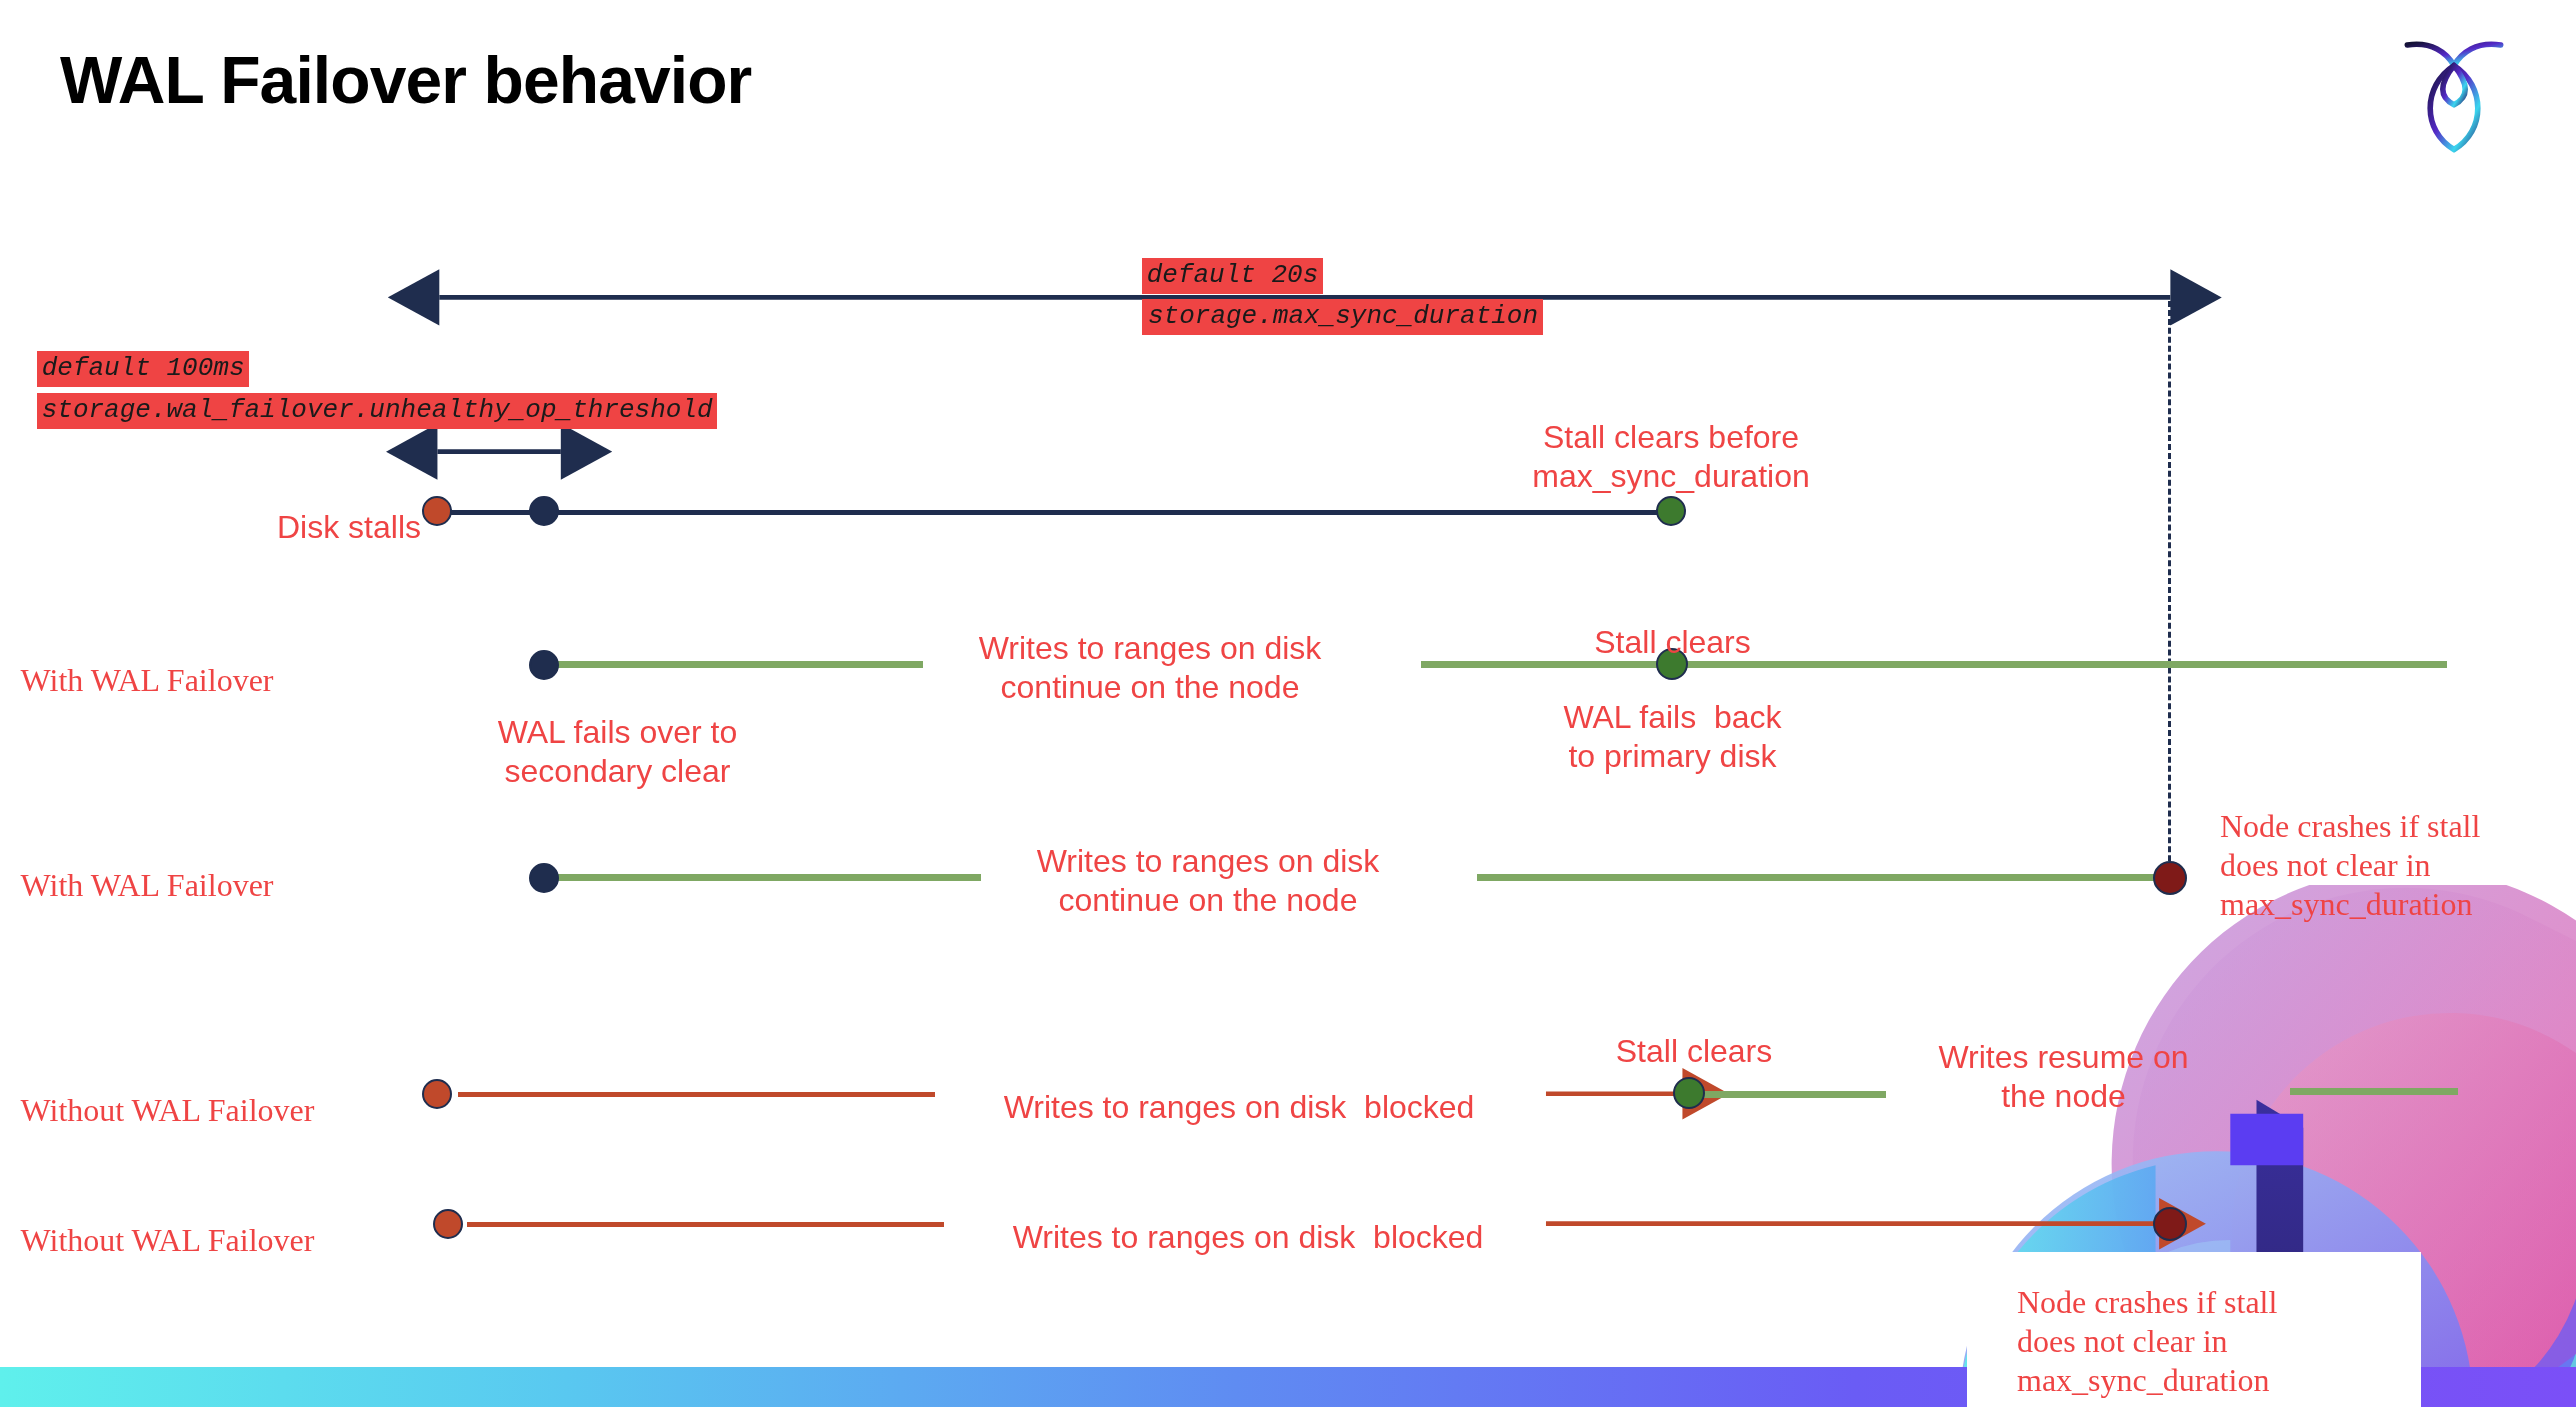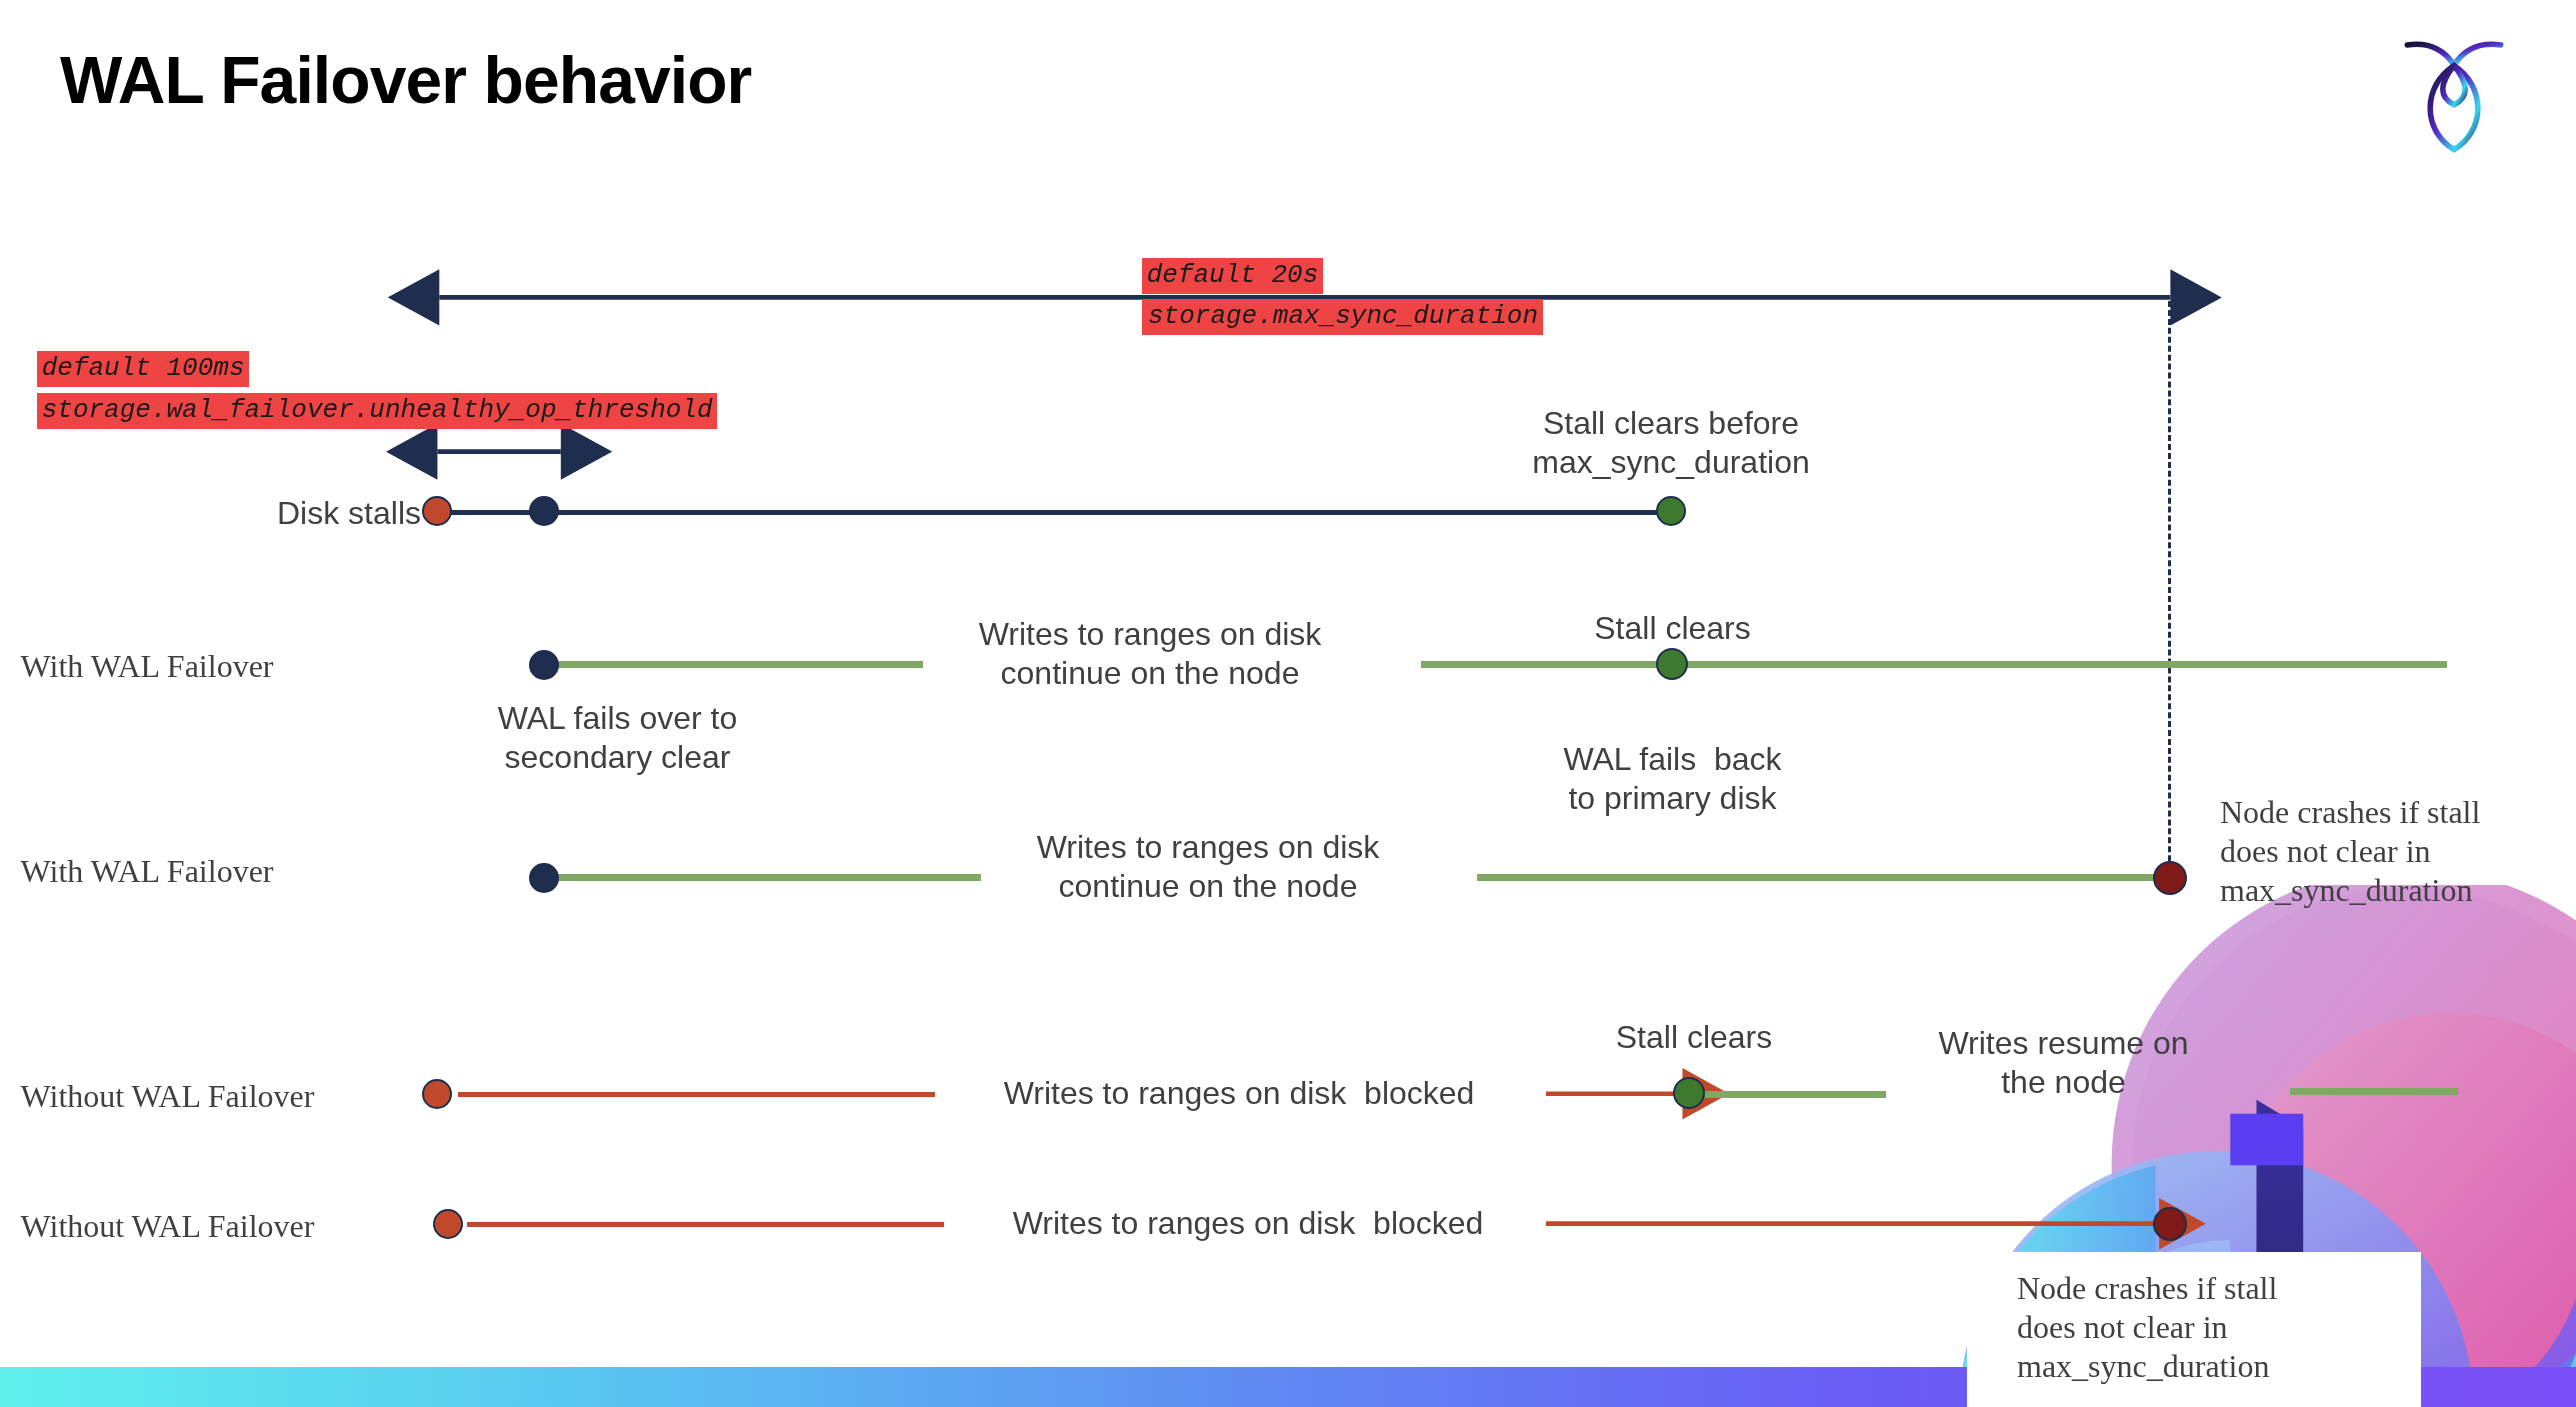--- a/index.html
+++ b/index.html
@@ -30,21 +30,21 @@
 
   
   .code-chip{
     position:absolute;
     font-family:"Liberation Mono","DejaVu Sans Mono",monospace;
     font-size:26px;color:#1a1a1a;background:#ef4444;
     padding:1.9px 4.7px;white-space:nowrap;line-height:1.22;font-style:italic;
   }
 
   
-  .lbl{position:absolute;color:#404040;font-size:32px;line-height:1.22;white-space:pre;}
+  .lbl{position:absolute;color:#ef4444;font-size:32px;line-height:1.22;white-space:pre;margin-top:14px;}
   .lbl.c{text-align:center;}
   .lbl.r{text-align:right;}
   .lbl.l{text-align:left;font-family:Liberation Serif, serif;}
 
   
   .hline{position:absolute;height:4.7px;}
   .hline.navy{background:#1f2d4e;}
   .hline.green{background:#7fa863;height:6.5px;}
   .hline.orange{background:#c0492b;height:4.7px;}
 
@@ -180,21 +180,21 @@
   <div class="hline green" style="left:1421px;top:661px;width:1026px;"></div>
 
   <div class="dot navy" style="left:529px;top:650px;width:30px;height:30px;"></div>
   <div class="dot green" style="left:1656px;top:648px;width:32px;height:32px;"></div>
 
   <div class="lbl c" style="left:935px;top:615px;width:430px;">Writes to ranges on disk
 continue on the node</div>
   <div class="lbl c" style="left:421px;top:699px;width:393px;">WAL fails over to
 secondary clear</div>
   <div class="lbl c" style="left:1490px;top:609px;width:365px;">Stall clears</div>
-  <div class="lbl c" style="left:1490px;top:740px;width:365px;">WAL fails  back
+  <div class="lbl c" style="left:1490px;top:684px;width:365px;">WAL fails  back
 to primary disk</div>
 
   <div class="lbl l" style="left:20.6px;top:852px;width:393px;">With WAL Failover</div>
 
   <div class="hline green" style="left:542px;top:874px;width:439px;"></div>
   <div class="hline green" style="left:1477px;top:874px;width:692px;"></div>
 
   <div class="dot navy" style="left:529px;top:863px;width:30px;height:30px;"></div>
   <div class="dot darkred" style="left:2153px;top:861px;width:34px;height:34px;"></div>
 

